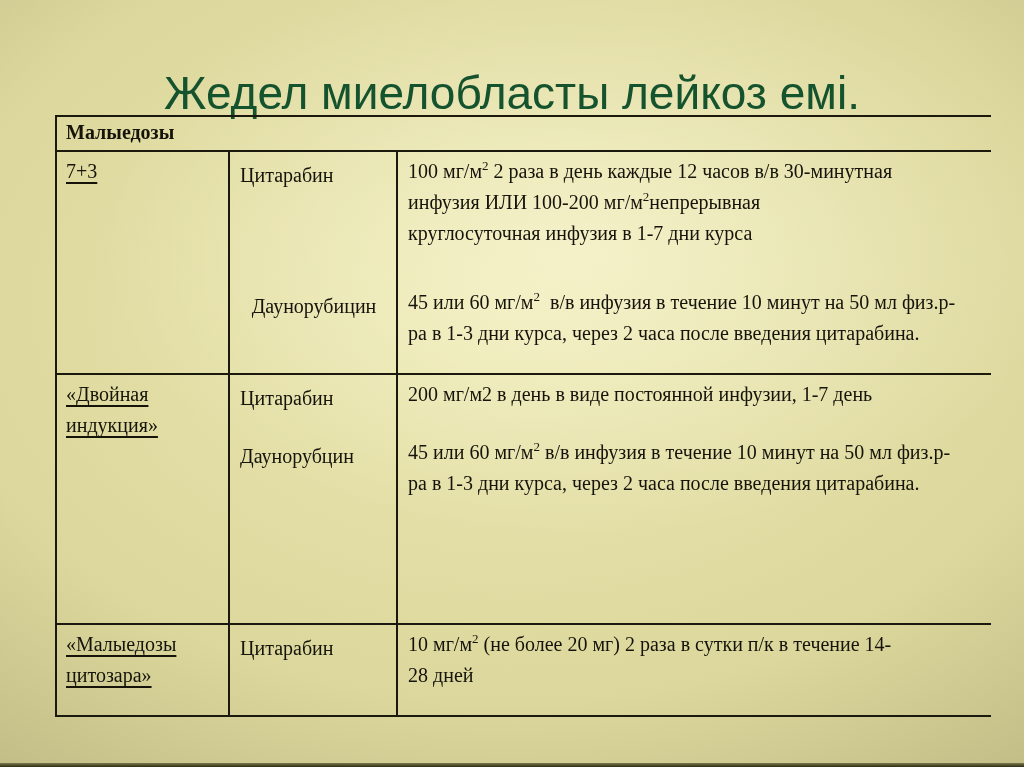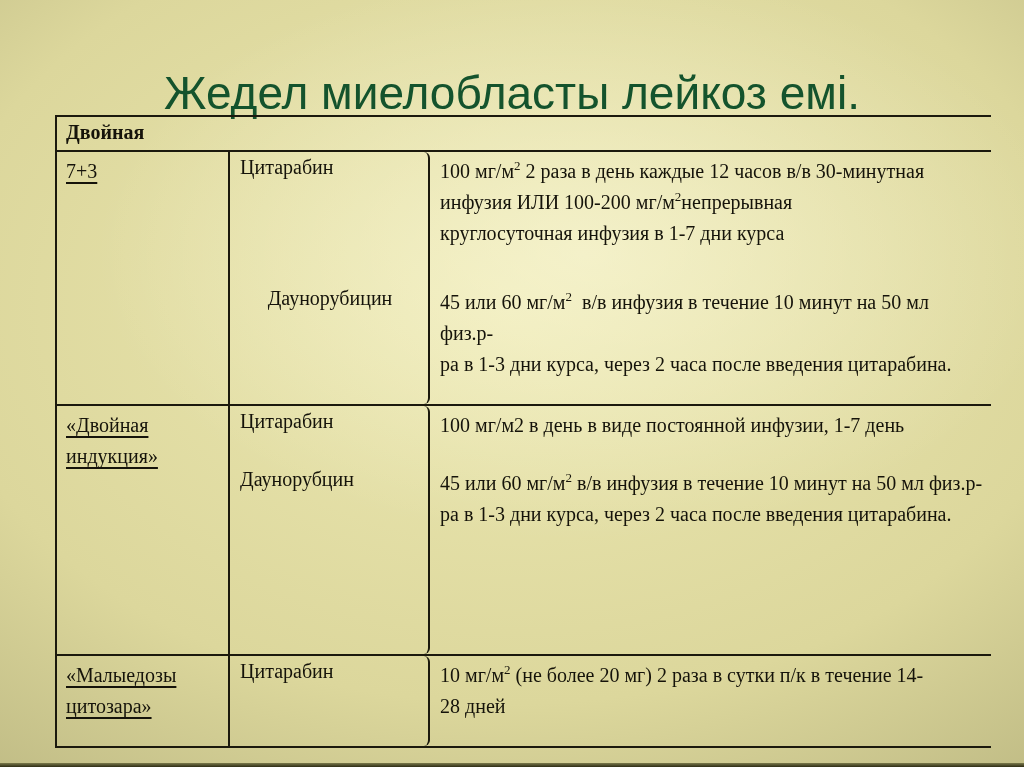--- a/index.html
+++ b/index.html
@@ -35,42 +35,42 @@
     border:2px solid var(--border);border-right:none;
     font-size:20px;line-height:31px;
   }
   .trow{display:flex;width:100%;}
   .trow + .trow{border-top:2px solid var(--border);}
   .header-cell{
     width:100%;min-height:27px;padding:0 9px 2px;
     font-weight:bold;
   }
   .c1{width:173px;border-right:2px solid var(--border);padding:4px 8px 8px 9px;}
-  .c2{width:200px;border-right:2px solid var(--border);padding:0 8px 8px 10px;border-radius:6px;}
+  .c2{width:168px;border-right:2px solid var(--border);padding:8px 8px 8px 10px;}
   .c3{flex:1;padding:4px 4px 24px 10px;}
   .row1{min-height:216px;}
   .row2{min-height:250px;font-family:Liberation Serif, serif;}
   .row3{min-height:60px;justify-content:center;}
   .c3 p{margin:0 0 27px;}
   .row1 .c3 p{margin-bottom:38px;}
   .c3 p:last-child{margin-bottom:0;}
   .drug + .drug{margin-top:27px;}
   .row1 .drug + .drug{margin-top:100px;text-align:center;}
   .u{text-decoration:underline;text-decoration-thickness:2px;text-underline-offset:4px;}
   sup{font-size:13px;line-height:0;vertical-align:super;}
 </style>
 </head>
 <body>
 
 <h1 class="title">Жедел миелобласты лейкоз емі.</h1>
 
 <div class="tbl">
 
   <div class="trow">
-    <div class="header-cell">Двойная</div>
+    <div class="header-cell">Малыедозы</div>
   </div>
 
   <div class="trow row1">
     <div class="c1">
       <span><span class="u">7+3</span></span>
     </div>
     <div class="c2">
       <div class="drug">Цитарабин</div>
       <div class="drug">Даунорубицин</div>
     </div>
@@ -82,21 +82,21 @@
 
   <div class="trow row2">
     <div class="c1">
       <span><span class="u">«Двойная</span><br><span class="u">индукция»</span></span>
     </div>
     <div class="c2">
       <div class="drug">Цитарабин</div>
       <div class="drug">Даунорубцин</div>
     </div>
     <div class="c3">
-        <p><span>100 мг/м2 в день в виде постоянной инфузии, 1-7 день</span></p>
+        <p><span>200 мг/м2 в день в виде постоянной инфузии, 1-7 день</span></p>
         <p><span>45 или 60 мг/м</span><sup>2</sup><span> в/в инфузия в течение 10 минут на 50 мл физ.р-</span><br><span>ра в 1-3 дни курса, через 2 часа после введения цитарабина.</span></p>
       </div>
   </div>
 
   <div class="trow row3">
     <div class="c1">
       <span><span class="u">«Малыедозы</span><br><span class="u">цитозара»</span></span>
     </div>
     <div class="c2">
       <div class="drug">Цитарабин</div>

